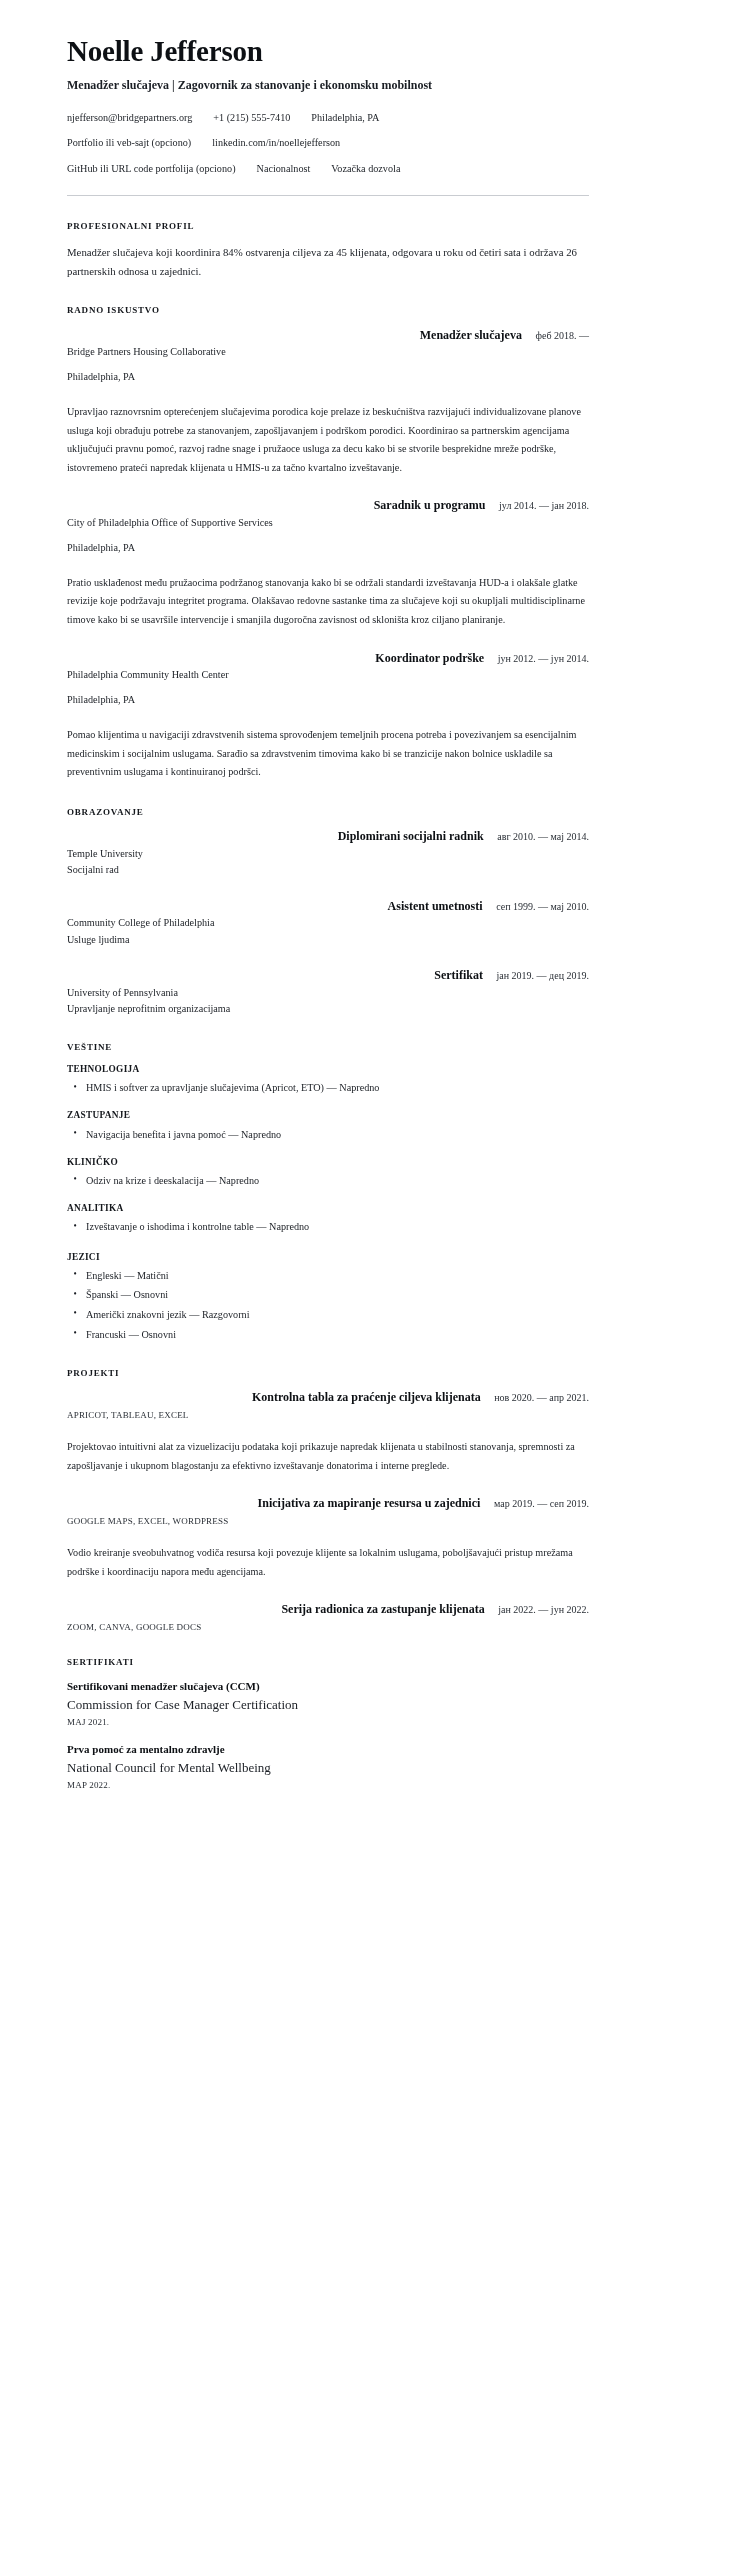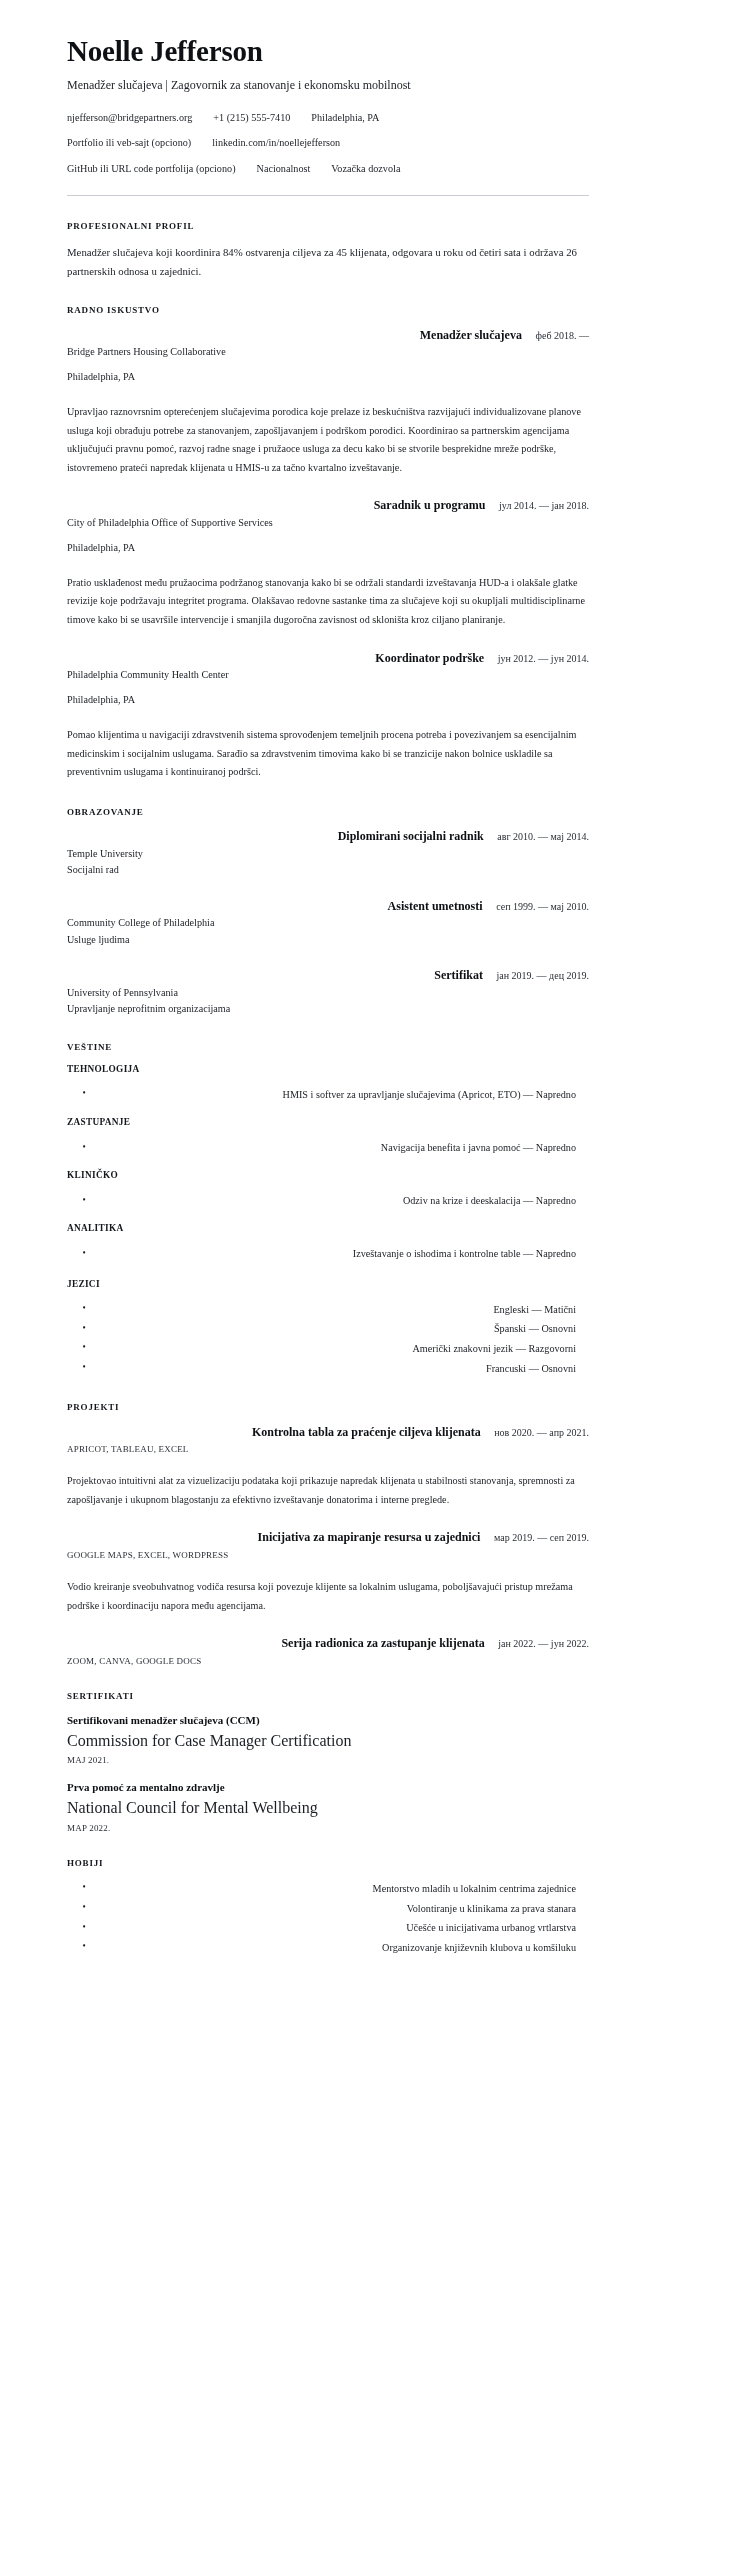--- a/index.html
+++ b/index.html
@@ -29,21 +29,21 @@
     letter-spacing: -0.2px;
     line-height: 1.08;
     margin: 0 0 10px 0;
     color: #0d1014;
   }
   .headline {
     font-size: 12px;
     line-height: 1.35;
     margin: 0 0 16px 0;
     color: #1b1f25;
-    font-weight: 400;
+    font-weight: 700;
   }
   .contact-row {
     font-size: 10.2px;
     line-height: 1.5;
     color: #1b1f25;
     margin-bottom: 10.5px;
     display: flex;
     flex-wrap: wrap;
     align-items: baseline;
   }
@@ -144,23 +144,22 @@
   .skill-group-title {
     font-size: 9.3px;
     font-weight: 700;
     letter-spacing: 0.3px;
     text-transform: uppercase;
     color: #14171c;
     margin: 0 0 6.2px 0;
   }
   ul.bullets {
     list-style: none;
-    margin: 13px;
+    margin: 4px;
     padding: 0;
-    text-align: right;
   }
   ul.bullets li {
     font-size: 10.2px;
     line-height: 1.62;
     color: #1b1f25;
     position: relative;
     padding-left: 15px;
     margin-bottom: 3.1px;
   }
   ul.bullets li::before {
@@ -177,21 +176,21 @@
   
   .cert { margin-bottom: 15px; }
   .cert-title {
     font-size: 11px;
     font-weight: 700;
     color: #0d1014;
     margin: 0;
     line-height: 1.35;
   }
   .cert-issuer {
-    font-size: 16px;
+    font-size: 13px;
     color: #1b1f25;
     margin: 1.2px 0 0 0;
     line-height: 1.5;
   }
   .cert-date {
     font-size: 9px;
     letter-spacing: 0.2px;
     text-transform: uppercase;
     color: #2a2f36;
     margin: 2.5px 0 0 0;
@@ -379,24 +378,15 @@
       <p class="cert-date">MAJ 2021.</p>
     </div>
 
     <div class="cert">
       <h3 class="cert-title">Prva pomoć za mentalno zdravlje</h3>
       <p class="cert-issuer">National Council for Mental Wellbeing</p>
       <p class="cert-date">MAP 2022.</p>
     </div>
   </section>
 
-  <section class="section">
-    <h2 class="section-title">HOBIJI</h2>
-    <ul class="bullets hobbies">
-      <li>Mentorstvo mladih u lokalnim centrima zajednice</li>
-      <li>Volontiranje u klinikama za prava stanara</li>
-      <li>Učešće u inicijativama urbanog vrtlarstva</li>
-      <li>Organizovanje književnih klubova u komšiluku</li>
-    </ul>
-  </section>
 
 </div>
 
 
 </body></html>

